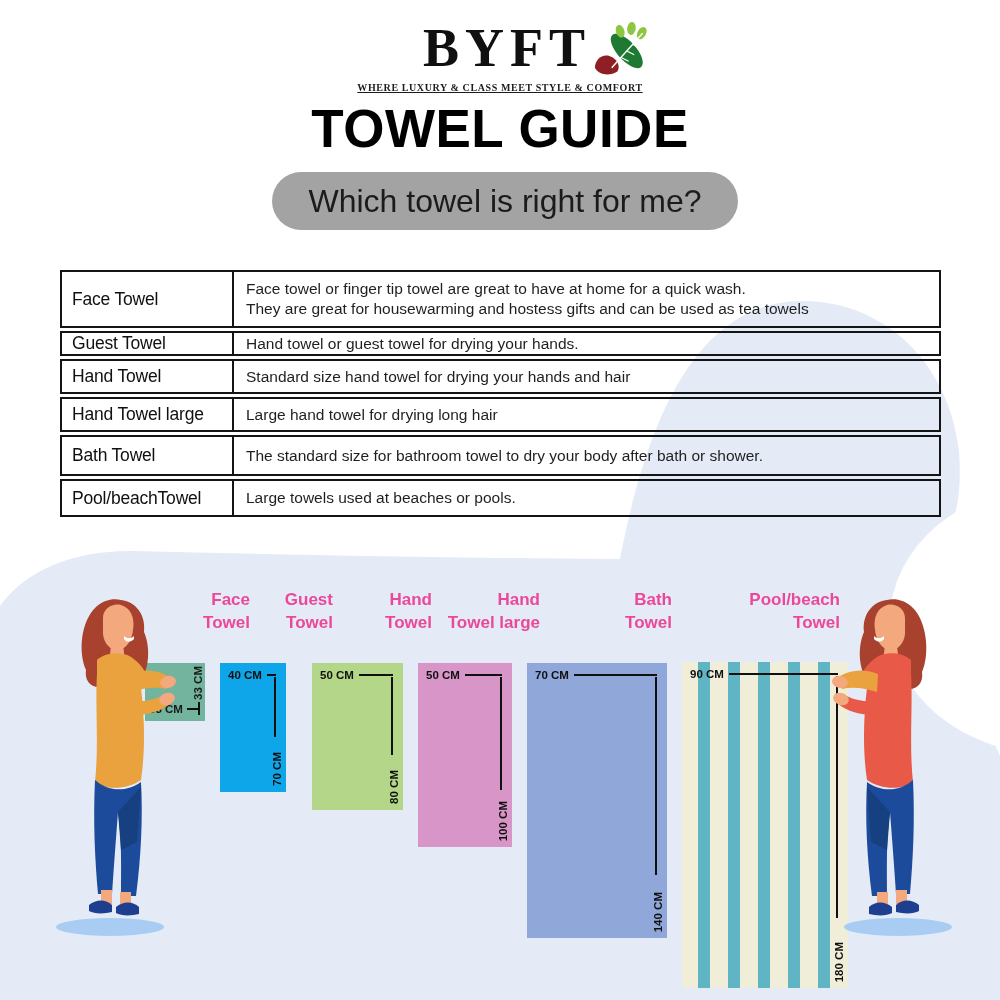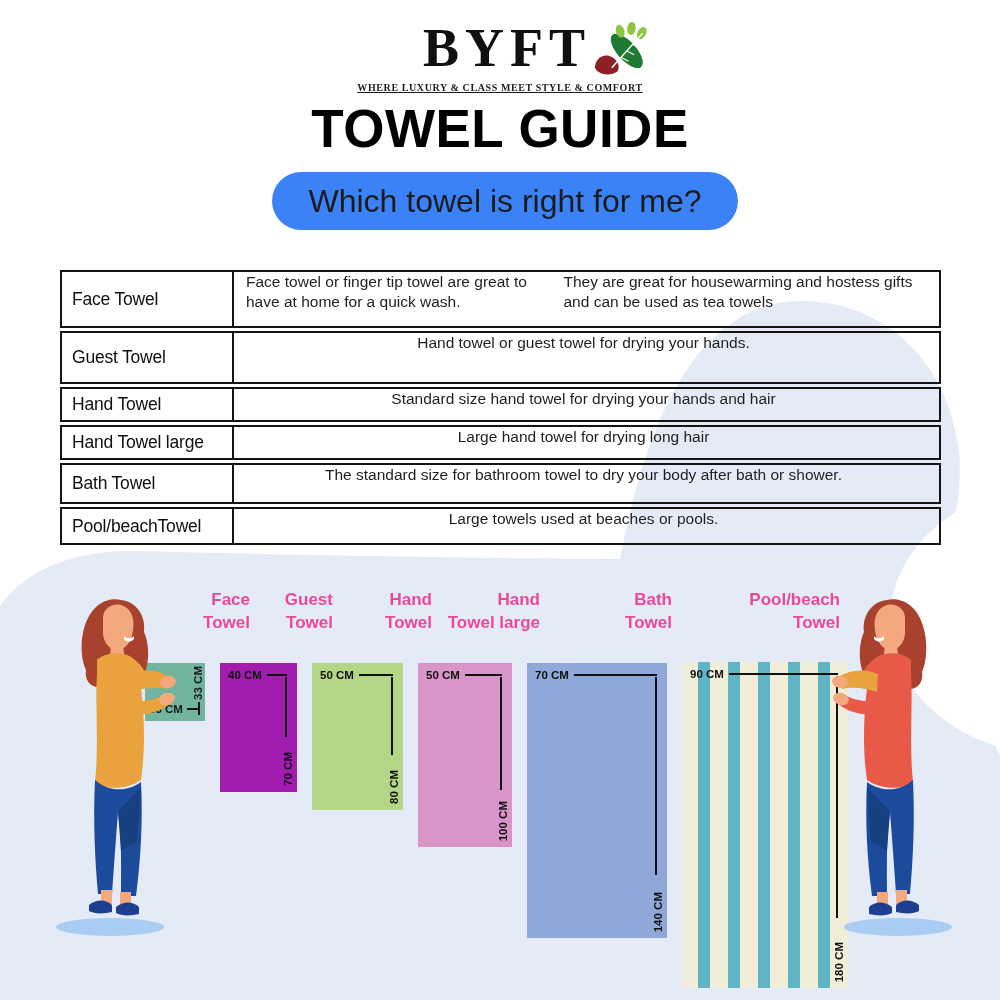--- a/index.html
+++ b/index.html
@@ -19,21 +19,21 @@
   .page-title{position:absolute;top:98px;left:0;width:100%;text-align:center;z-index:2;
               font-size:53px;font-weight:bold;letter-spacing:0.5px;color:#000;}
   .banner{position:absolute;left:272px;top:172px;width:466px;height:58px;border-radius:29px;
           display:flex;align-items:center;justify-content:center;z-index:2;
           font-size:32px;color:#1b1b1b;}
   
   .guide-table{position:absolute;left:60px;top:270px;width:881px;z-index:2;}
   .trow{display:flex;border:2.5px solid #141414;margin-bottom:3px;box-sizing:border-box;background:transparent;}
   .tlabel{flex:0 0 172px;width:172px;border-right:2.5px solid #141414;display:flex;align-items:center;
           padding-left:10px;box-sizing:border-box;font-weight:normal;font-size:17.5px;letter-spacing:-0.2px;color:#101010;}
-  .tdesc{flex:1;display:flex;justify-content:center;padding-left:12px;
+  .tdesc{flex:1;display:flex;flex-direction:column;justify-content:center;padding-left:12px;
          padding-right:18px;font-size:15.5px;line-height:1.28;color:#1f1f1f;}
   
   .towel-name{position:absolute;top:588px;width:150px;text-align:right;z-index:3;
               font-size:17px;font-weight:bold;line-height:23px;color:#ec4899;}
   .towel{position:absolute;z-index:3;}
   .dim-top{position:absolute;top:6px;left:8px;right:10px;display:flex;align-items:center;gap:5px;
            font-size:11.5px;font-weight:bold;color:#101010;white-space:nowrap;}
   .hline{flex:1;height:2.5px;background:#101010;}
   .vline{position:absolute;right:10px;top:14px;width:2.5px;background:#101010;}
   .dim-side{position:absolute;right:3px;bottom:6px;writing-mode:vertical-rl;transform:rotate(180deg);
@@ -77,33 +77,33 @@
         <line x1="20" y1="48" x2="53" y2="11" stroke="#ffffff" stroke-width="1.6"></line>
         <line x1="30" y1="37" x2="38" y2="41" stroke="#ffffff" stroke-width="1.1"></line>
         <line x1="36" y1="30" x2="44" y2="34" stroke="#ffffff" stroke-width="1.1"></line>
         <line x1="42" y1="23" x2="50" y2="27" stroke="#ffffff" stroke-width="1.1"></line>
       </svg>
     </span>
   </div>
   <div class="tagline">WHERE LUXURY &amp; CLASS MEET STYLE &amp; COMFORT</div>
   <div class="page-title">TOWEL GUIDE</div>
 
-  <div class="banner" style="background: #3b82f6;">
+  <div class="banner" style="background: #a3a3a3;">
     <span>Which towel is right for me?</span>
   </div>
 
   <div class="guide-table">
     <div class="trow" style="height:58px">
       <div class="tlabel">Face Towel</div>
       <div class="tdesc">
         <div>Face towel or finger tip towel are great to have at home for a quick wash.</div>
         <div>They are great for housewarming and hostess gifts and can be used as tea towels</div>
       </div>
     </div>
-    <div class="trow" style="height:53px">
+    <div class="trow" style="height:25px">
       <div class="tlabel">Guest Towel</div>
       <div class="tdesc">
         <div>Hand towel or guest towel for drying your hands.</div>
       </div>
     </div>
     <div class="trow" style="height:35px">
       <div class="tlabel">Hand Towel</div>
       <div class="tdesc">
         <div>Standard size hand towel for drying your hands and hair</div>
       </div>
@@ -155,21 +155,21 @@
 
   <div class="towel" style="left: 145px; top: 663px; width: 60px; height: 58px; background-color: rgb(115, 180, 158);">
     <div class="face-side">33 CM</div>
     <div class="face-vline"></div>
     <div class="face-bottom">
       <span>33 CM</span>
       <span class="hline"></span>
     </div>
   </div>
 
-  <div class="towel" style="left: 220px; top: 663px; width: 77px; height: 129px; background-color: #a21caf;">
+  <div class="towel" style="left: 220px; top: 663px; width: 66px; height: 129px; background-color: #0ea5e9;">
     <div class="dim-top">
       <span>40 CM</span>
       <span class="hline"></span>
     </div>
     <div class="vline" style="height:60px"></div>
     <div class="dim-side">70 CM</div>
   </div>
 
   <div class="towel" style="left: 312px; top: 663px; width: 91px; height: 147px; background-color: rgb(180, 214, 137);">
     <div class="dim-top">

